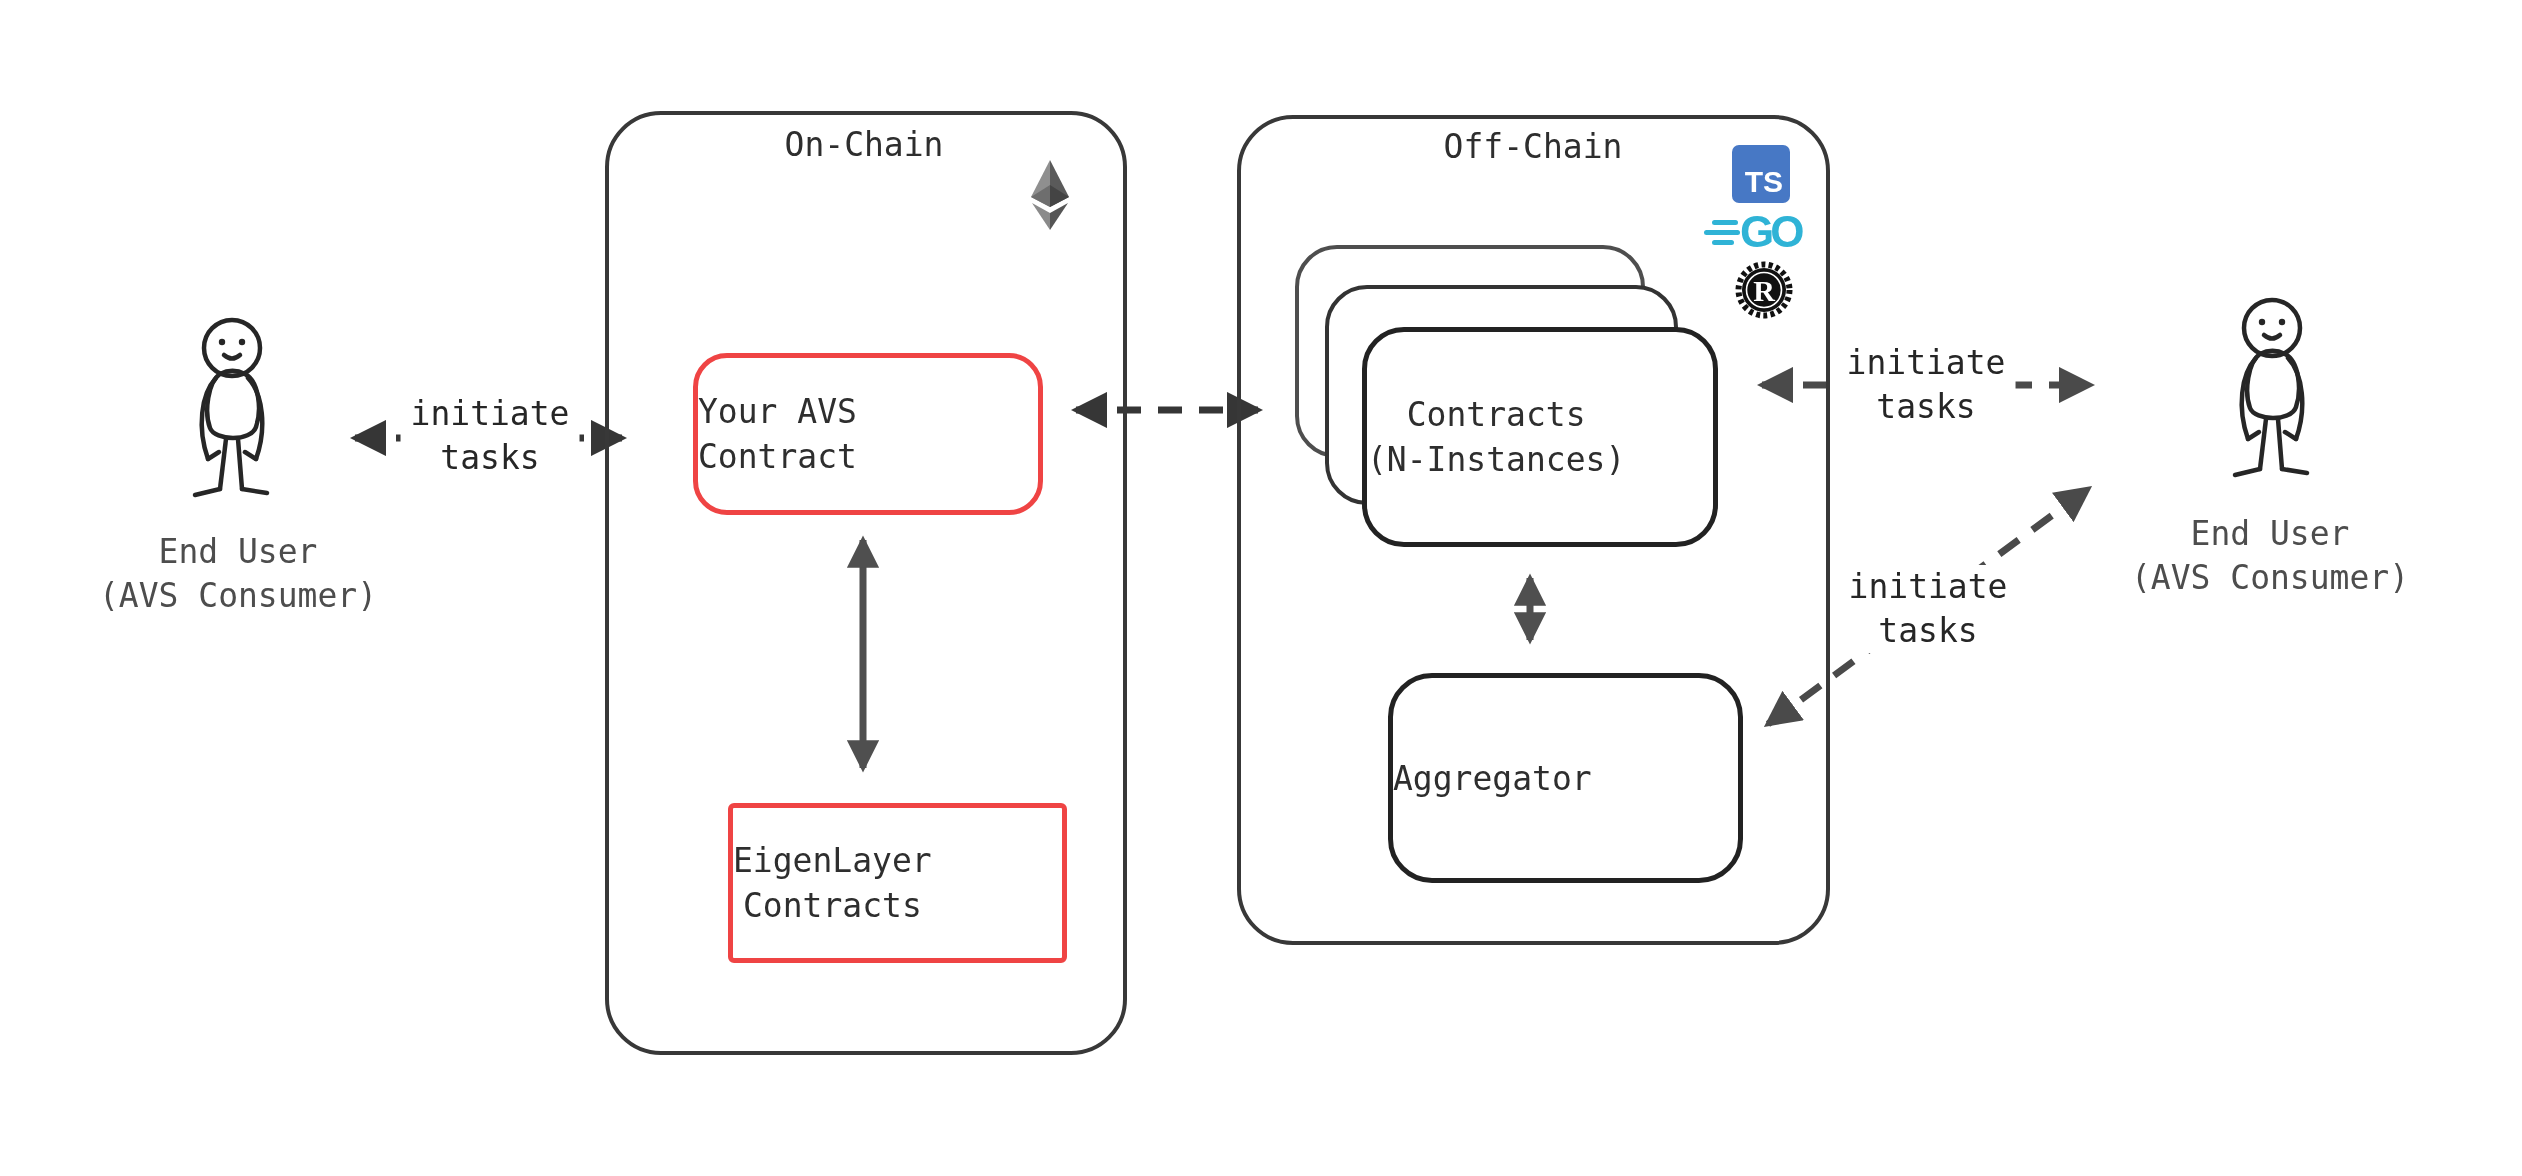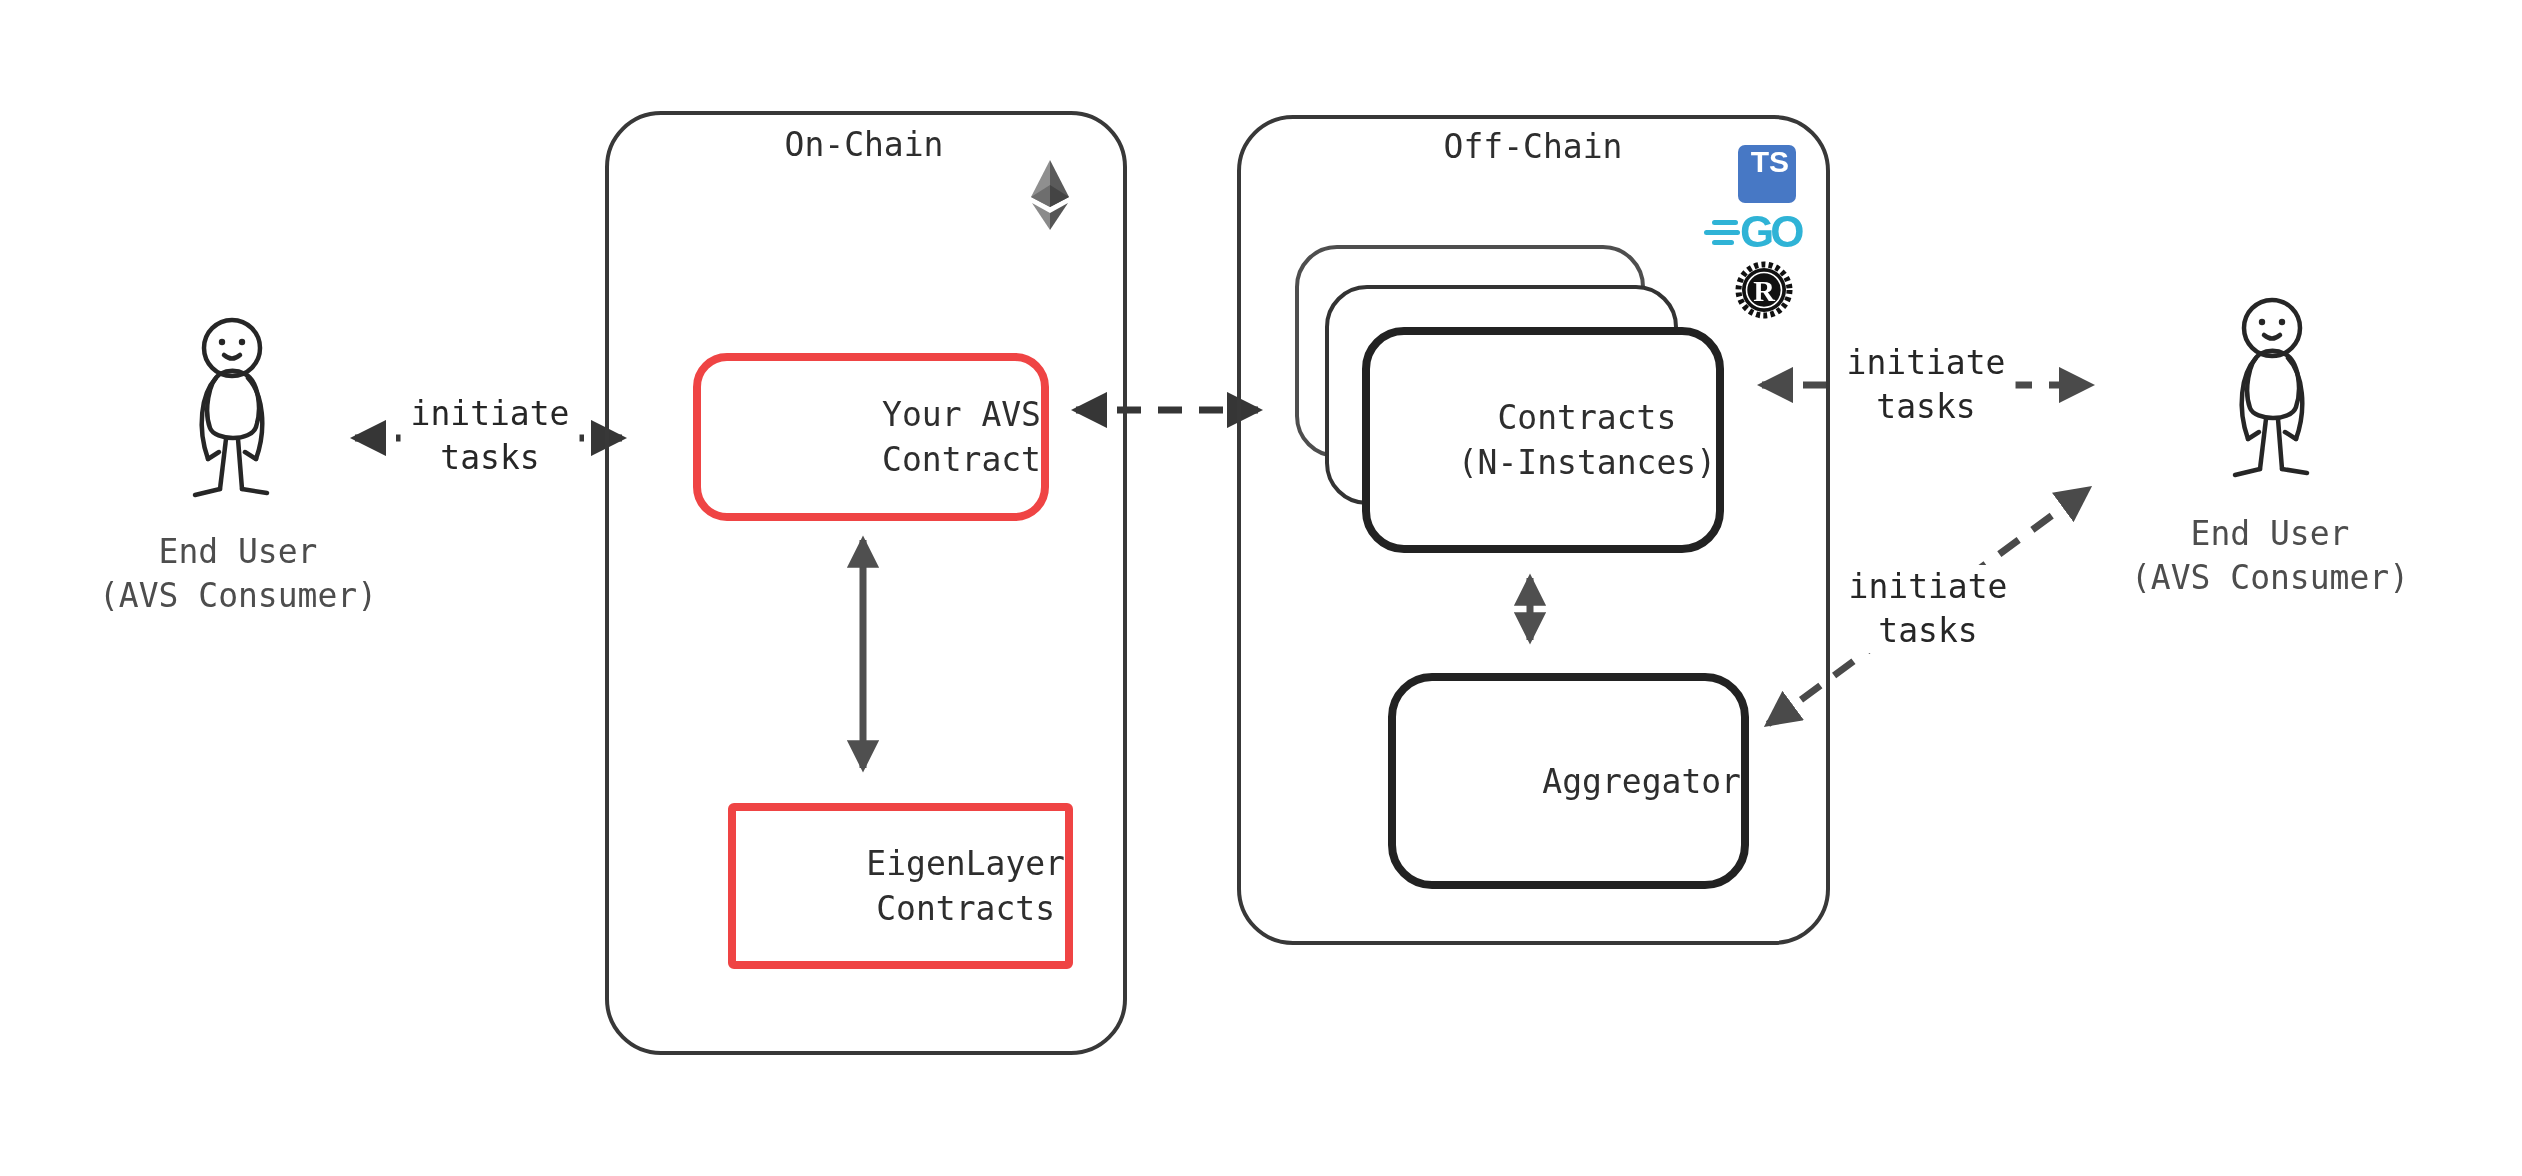--- a/index.html
+++ b/index.html
@@ -12,43 +12,43 @@
   }
   .arrow-layer{position:absolute;left:0;top:0;width:2522px;height:1176px;pointer-events:none;}
   .group-box{
     position:absolute;border:4px solid #383838;border-radius:56px;background:transparent;
   }
   .group-title{
     position:absolute;transform:translateX(-50%);
     font-size:33px;line-height:45px;color:#2e2e2e;white-space:nowrap;
   }
   .node{
-    position:absolute;border:8px solid #ef4444;background:#ffffff;
-    display:flex;align-items:center;justify-content:flex-end;text-align:center;
+    position:absolute;border:5px solid #ef4444;background:#ffffff;
+    display:flex;align-items:center;justify-content:flex-start;text-align:center;
     font-size:33px;line-height:45px;color:#2e2e2e;
   }
   .node .lbl{white-space:pre-line;}
   .stack{position:absolute;background:#ffffff;border-radius:42px;}
   .stack.back{border:4px solid #4e4e4e;}
   .stack.mid{border:4px solid #333333;}
   .actor-label{
     position:absolute;transform:translateX(-50%);
     text-align:center;font-size:33px;line-height:44px;color:#4d4d4d;white-space:nowrap;
   }
   .task-label{
     position:absolute;transform:translateX(-50%);
     text-align:center;font-size:33px;line-height:44px;color:#262626;
     background:#ffffff;padding:0 10px;white-space:nowrap;
   }
   .icon-abs{position:absolute;}
   .ts-badge{
     position:absolute;width:58px;height:58px;background:#4778c5;border-radius:7px;
-    display:flex;align-items:flex-start;justify-content:flex-end;
+    display:flex;align-items:flex-end;justify-content:flex-end;
     color:#ffffff;font-family:"Liberation Sans","DejaVu Sans",sans-serif;
-    font-weight:bold;font-size:30px;padding:0 7px 4px 0;box-sizing:border-box;margin-left:6px;
+    font-weight:bold;font-size:30px;padding:0 7px 4px 0;box-sizing:border-box;
   }
   .go-badge{
     position:absolute;display:flex;align-items:center;
     font-family:"Liberation Sans","DejaVu Sans",sans-serif;
   }
   .go-lines{display:flex;flex-direction:column;gap:5px;}
   .go-lines span{display:block;height:5px;background:#2fb3d6;border-radius:3px;}
   .go-text{
     color:#2fb3d6;font-weight:bold;font-size:44px;letter-spacing:-4px;line-height:36px;
   }

